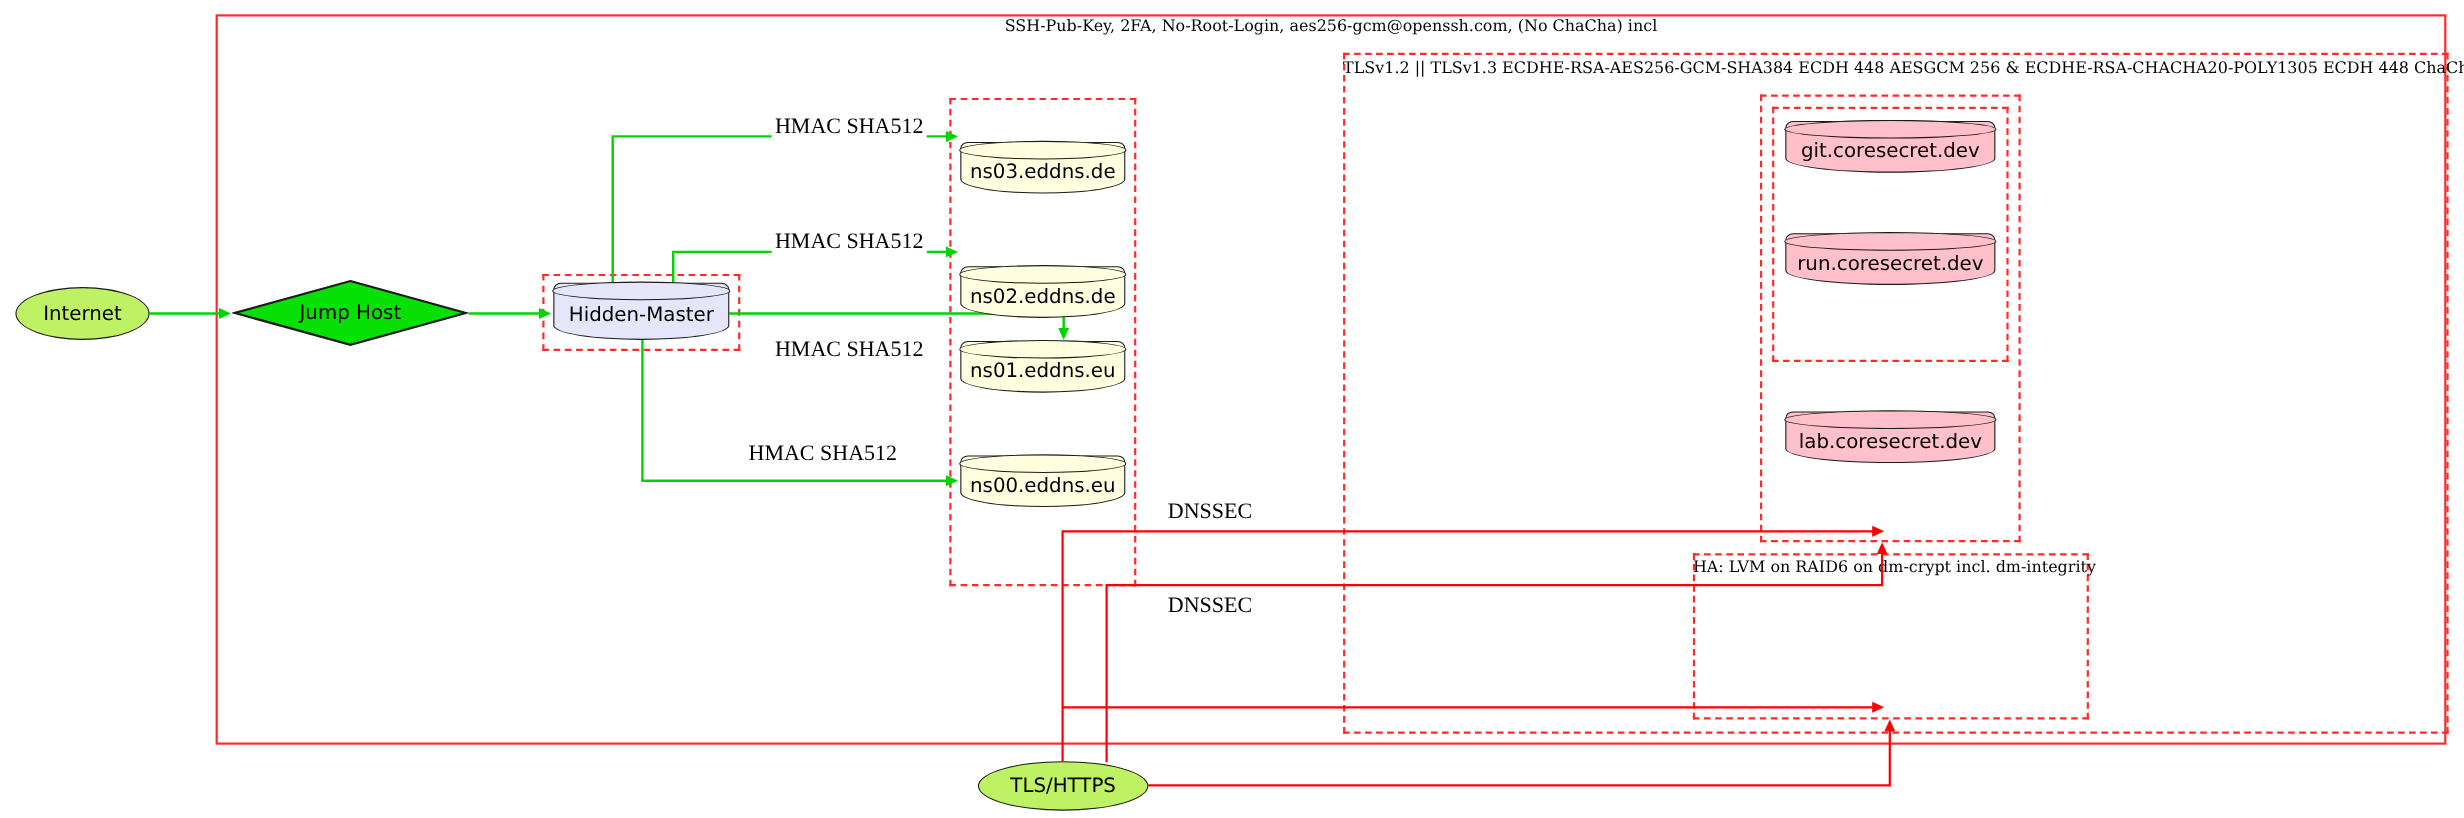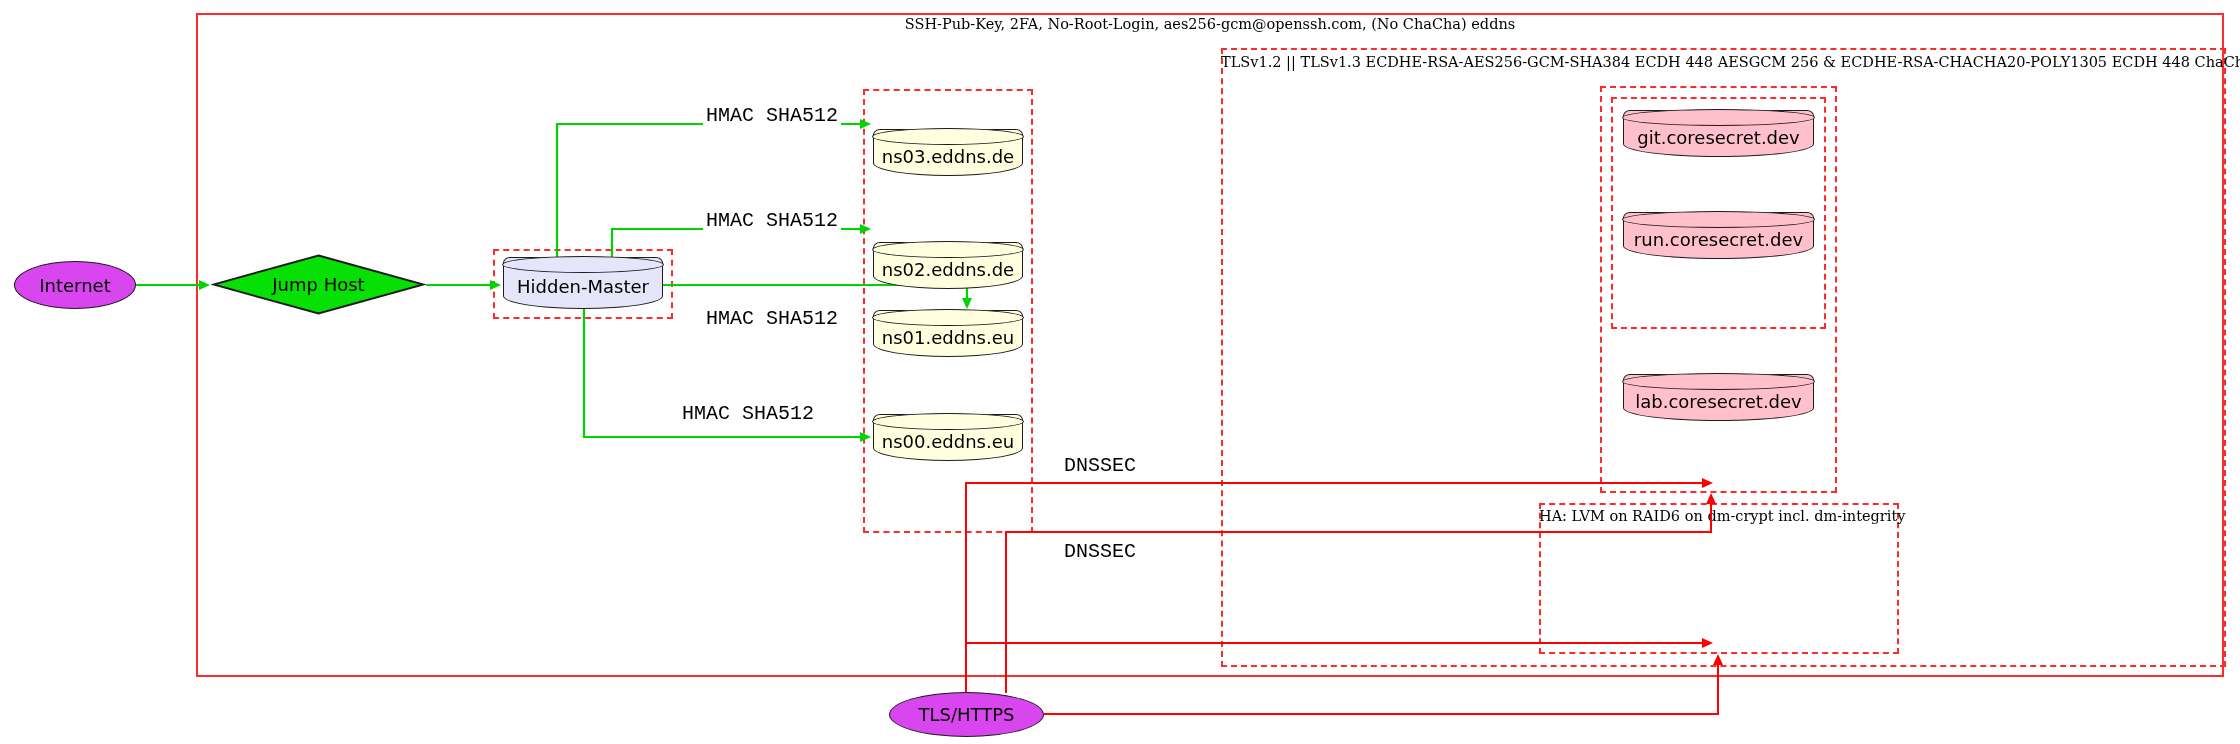--- a/index.html
+++ b/index.html
@@ -11,47 +11,47 @@
   .box.solid-red{border:2px solid #fd2b2b;}
   .box.dashed-red{border:2px dashed #fd2b2b;}
   .cluster-title{position:absolute;font-family:"DejaVu Serif","Liberation Serif",serif;
                  font-size:14.5px;line-height:17px;text-align:center;white-space:nowrap;}
 
   
   #edges{position:absolute;left:0;top:0;width:2240px;height:744px;pointer-events:none;}
 
   
   .edge-label{position:absolute;transform:translate(-50%,-50%);
-              font-family:Liberation Mono, monospace;font-size:20px;
+              font-family:Liberation Serif, serif;font-size:20px;
               background:#fff;padding:0 3px;white-space:nowrap;}
 
   
   .node{position:absolute;box-sizing:border-box;display:flex;align-items:center;
         justify-content:center;font-size:18px;white-space:nowrap;}
   .ellipse{border:1.8px solid #1b1b1b;border-radius:50%;}
-  .blue{background:#d946ef;}
+  .blue{background:#bef264;}
 
   .cyl{border:1.8px solid #1b1b1b;background:var(--fill);
        border-radius:7px 7px 50% 50% / 6px 6px 13px 13px;}
   .cyl-lid{position:absolute;left:-1.8px;right:-1.8px;top:-1.8px;height:15px;
            border:1.8px solid #1b1b1b;border-radius:50%;background:var(--fill);}
   .cyl-label{position:relative;margin-top:7px;}
 
   .diamond{position:absolute;}
   .diamond svg{position:absolute;left:0;top:0;}
   .diamond .dlabel{position:absolute;left:0;top:0;right:0;bottom:0;display:flex;
                    align-items:center;justify-content:center;font-size:18px;}
 </style>
 </head>
 <body>
 
 <div id="canvas">
 
   <div class="box solid-red" style="left:196px;top:13px;width:2028px;height:664px;"></div>
-  <div class="cluster-title" style="left:196px;top:16px;width:2028px;">SSH-Pub-Key, 2FA, No-Root-Login, aes256-gcm@openssh.com, (No ChaCha) eddns</div>
+  <div class="cluster-title" style="left:196px;top:16px;width:2028px;">SSH-Pub-Key, 2FA, No-Root-Login, aes256-gcm@openssh.com, (No ChaCha) incl</div>
 
   <div class="box dashed-red" style="left:1221px;top:48px;width:1005px;height:619px;"></div>
   <div class="cluster-title" style="left:1221px;top:54px;width:1005px;">TLSv1.2 || TLSv1.3 ECDHE-RSA-AES256-GCM-SHA384 ECDH 448 AESGCM 256 &amp; ECDHE-RSA-CHACHA20-POLY1305 ECDH 448 ChaCha20 256</div>
 
   <div class="box dashed-red" style="left:863px;top:89px;width:170px;height:444px;"></div>
 
   <div class="box dashed-red" style="left:493px;top:249px;width:180px;height:70px;"></div>
 
   <div class="box dashed-red" style="left:1600px;top:86px;width:237px;height:407px;"></div>
   <div class="box dashed-red" style="left:1611px;top:97px;width:215px;height:232px;"></div>

